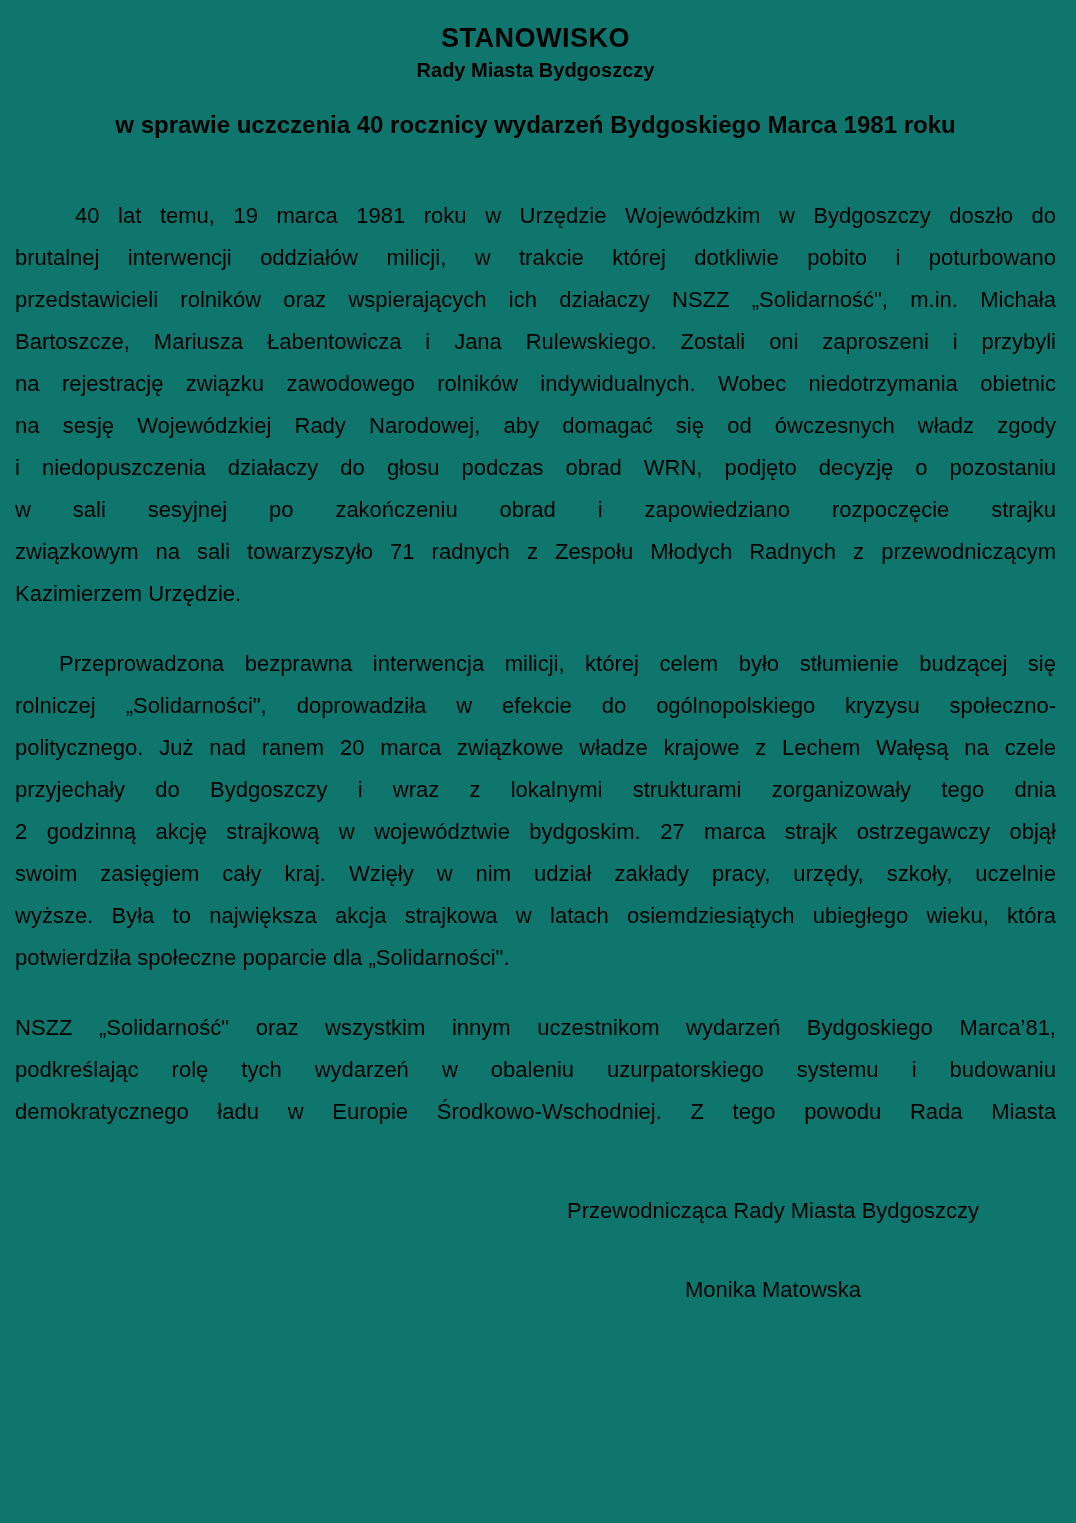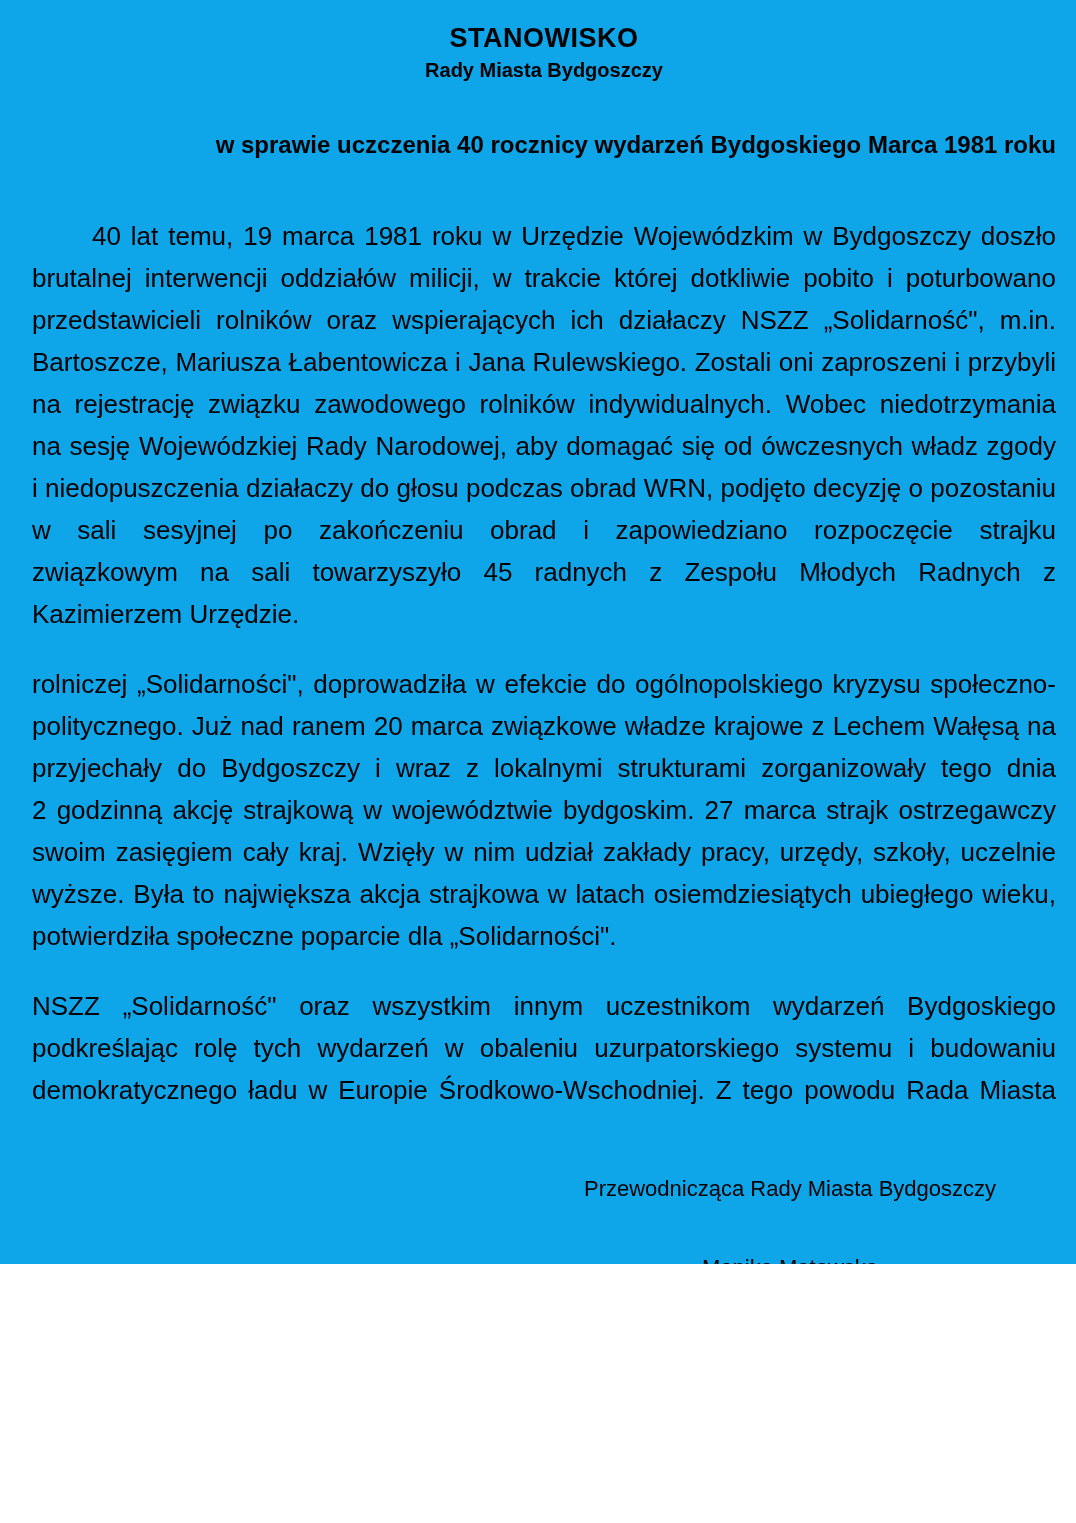--- a/index.html
+++ b/index.html
@@ -5,54 +5,54 @@
   html, body {
     margin: 0;
     padding: 0;
     background: #ffffff;
     color: #000000;
     font-family: "Liberation Sans", sans-serif;
   }
   .page {
     position: relative;
     width: 1076px;
-    height: 1264px;
+    height: 1523px;
     box-sizing: border-box;
-    background: #0ea5e9;
-    padding: 22px 20px 0 32px;
+    background: #0f766e;
+    padding: 22px 20px 0 15px;
     overflow: hidden;
   }
   .doc-title {
     text-align: center;
     font-weight: bold;
     font-size: 27px;
     line-height: 33px;
     letter-spacing: 0.5px;
   }
   .doc-org {
     text-align: center;
     font-weight: bold;
     font-size: 20px;
     line-height: 30px;
   }
   .doc-subject {
-    text-align: right;
+    text-align: center;
     font-weight: bold;
     font-size: 24px;
     line-height: 30px;
-    margin-top: 45px;
+    margin-top: 25px;
   }
   .doc-body {
     margin-top: 55px;
   }
   .paragraph {
     margin: 0 0 28px 0;
   }
   .line {
-    font-size: 26px;
+    font-size: 22px;
     line-height: 42px;
     height: 42px;
     text-align: justify;
     text-align-last: justify;
     white-space: normal;
     overflow: hidden;
   }
   .line.last {
     text-align-last: left;
   }
@@ -92,24 +92,25 @@
   <div class="doc-body">
       <div class="paragraph">
         <div class="line first">40 lat temu, 19 marca 1981 roku w Urzędzie Wojewódzkim w Bydgoszczy doszło do</div>
         <div class="line">brutalnej interwencji oddziałów milicji, w trakcie której dotkliwie pobito i poturbowano</div>
         <div class="line">przedstawicieli rolników oraz wspierających ich działaczy NSZZ „Solidarność", m.in. Michała</div>
         <div class="line">Bartoszcze, Mariusza Łabentowicza i Jana Rulewskiego. Zostali oni zaproszeni i przybyli</div>
         <div class="line">na rejestrację związku zawodowego rolników indywidualnych. Wobec niedotrzymania obietnic</div>
         <div class="line">na sesję Wojewódzkiej Rady Narodowej, aby domagać się od ówczesnych władz zgody</div>
         <div class="line">i niedopuszczenia działaczy do głosu podczas obrad WRN, podjęto decyzję o pozostaniu</div>
         <div class="line">w sali sesyjnej po zakończeniu obrad i zapowiedziano rozpoczęcie strajku</div>
-        <div class="line">związkowym na sali towarzyszyło 45 radnych z Zespołu Młodych Radnych z przewodniczącym</div>
+        <div class="line">związkowym na sali towarzyszyło 71 radnych z Zespołu Młodych Radnych z przewodniczącym</div>
         <div class="line last">Kazimierzem Urzędzie.</div>
       </div>
       <div class="paragraph">
+        <div class="line first">Przeprowadzona bezprawna interwencja milicji, której celem było stłumienie budzącej się</div>
         <div class="line">rolniczej „Solidarności", doprowadziła w efekcie do ogólnopolskiego kryzysu społeczno-</div>
         <div class="line">politycznego. Już nad ranem 20 marca związkowe władze krajowe z Lechem Wałęsą na czele</div>
         <div class="line">przyjechały do Bydgoszczy i wraz z lokalnymi strukturami zorganizowały tego dnia</div>
         <div class="line">2 godzinną akcję strajkową w województwie bydgoskim. 27 marca strajk ostrzegawczy objął</div>
         <div class="line">swoim zasięgiem cały kraj. Wzięły w nim udział zakłady pracy, urzędy, szkoły, uczelnie</div>
         <div class="line">wyższe. Była to największa akcja strajkowa w latach osiemdziesiątych ubiegłego wieku, która</div>
         <div class="line last">potwierdziła społeczne poparcie dla „Solidarności".</div>
       </div>
       <div class="paragraph">
         <div class="line">NSZZ „Solidarność" oraz wszystkim innym uczestnikom wydarzeń Bydgoskiego Marca’81,</div>

